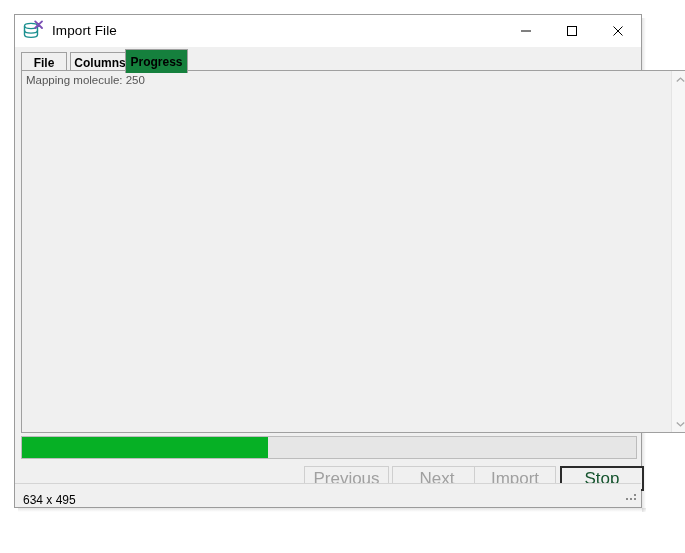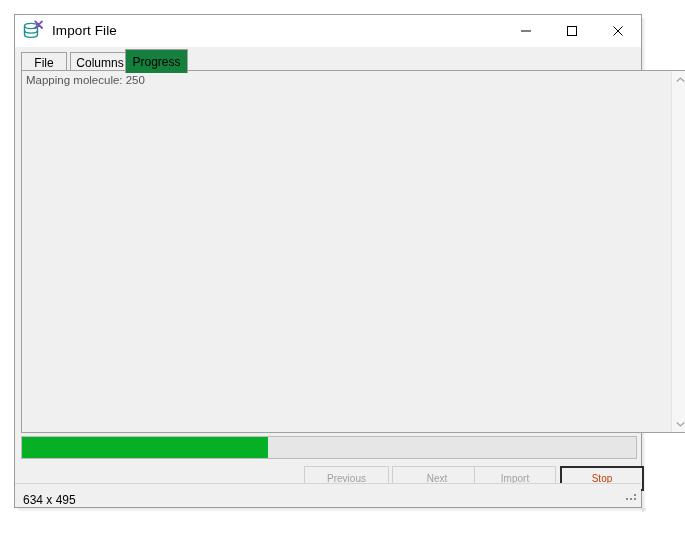--- a/index.html
+++ b/index.html
@@ -115,20 +115,21 @@
     border: 1px solid #a0a0a0;
     border-bottom: none;
     box-sizing: border-box;
     display: flex;
     align-items: center;
     justify-content: center;
     font-size: 12px;
     color: #000000;
     cursor: default;
     padding: 0 20px;
+    font-weight: bold;
   }
   .tab.selected {
     top: 2px;
     height: 24px;
     background: #15803d;
     border-color: #a0a0a0;
     z-index: 3;
   }
   #tab-file    { left: 6px;  width: 46px; }
   #tab-columns { left: 55px; width: 60px; justify-content: center; }
@@ -214,39 +215,39 @@
     width: 100%;
     height: 38px;
     background: #f0f0f0;
   }
   .dlg-btn {
     position: absolute;
     top: 5px;
     height: 25px;
     box-sizing: border-box;
     font-family: "Liberation Sans", sans-serif;
-    font-size: 10px;
+    font-size: 17px;
     background: #f0f0f0;
     border: 1px solid #adadad;
     color: #000000;
     cursor: default;
     padding: 0;
     display: flex;
     align-items: center;
     justify-content: center;
   }
   .dlg-btn.disabled {
     color: #a0a0a0;
     border-color: #cfcfcf;
     background: #f0f0f0;
   }
   .dlg-btn.default {
     border: 2px solid #2b2b2b;
     background: #f0f0f0;
-    color: #c2410c;
+    color: #14532d;
     text-decoration: underline;
   }
   #btn-previous { left: 289px; width: 85px; }
   #btn-next     { left: 377px; width: 90px; align-items: center; }
   #btn-import   { left: 459px; width: 82px; }
   #btn-stop     { left: 545px; width: 84px; }
 
   
   #statusbar {
     position: absolute;

